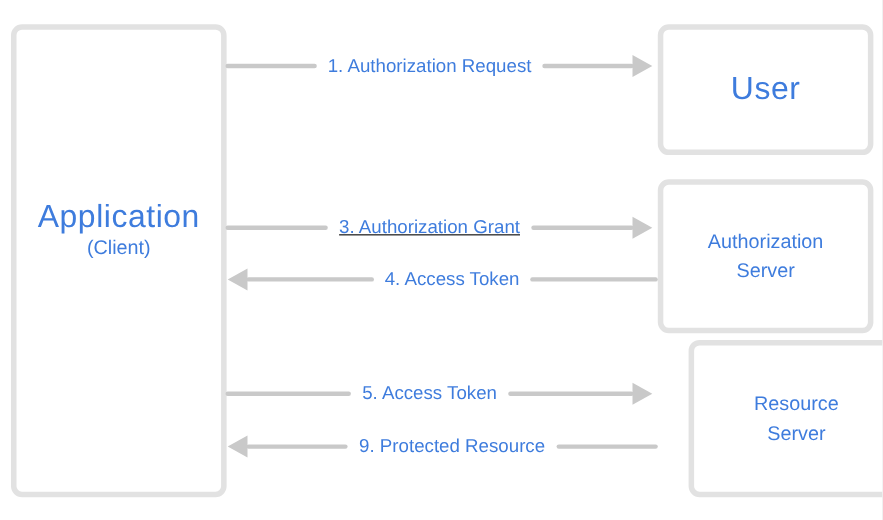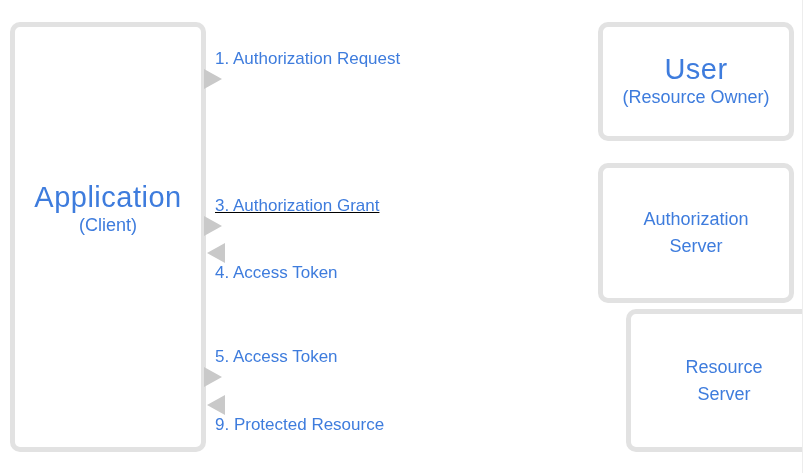--- a/index.html
+++ b/index.html
@@ -51,21 +51,21 @@
     margin: 0 auto;
   }
 
   
   .flow-row {
     position: absolute;
     left: 205px;
     width: 393px;
     height: 22px;
     display: flex;
-    flex-direction: column;
+    align-items: center;
   }
   .flow-1 { top: 49px; }
   .flow-2 { top: 99px; }
   .flow-3 { top: 196px; text-decoration: underline; }
   .flow-4 { top: 243px; }
   .flow-5 { top: 347px; }
   .flow-6 { top: 395px; }
 
   .line {
     flex: 1 1 auto;
@@ -103,21 +103,20 @@
 
 <div class="stage">
 
   <div class="box app-box">
     <div class="box-title-big">Application</div>
     <div class="box-subtitle">(Client)</div>
   </div>
 
   <div class="box user-box">
     <div class="box-title-big">User</div>
-    <div class="box-subtitle">(Resource Owner)</div>
   </div>
 
   <div class="box auth-box">
     <div class="box-title-small">Authorization Server</div>
   </div>
 
   <div class="box res-box">
     <div class="box-title-small">Resource Server</div>
   </div>
 

